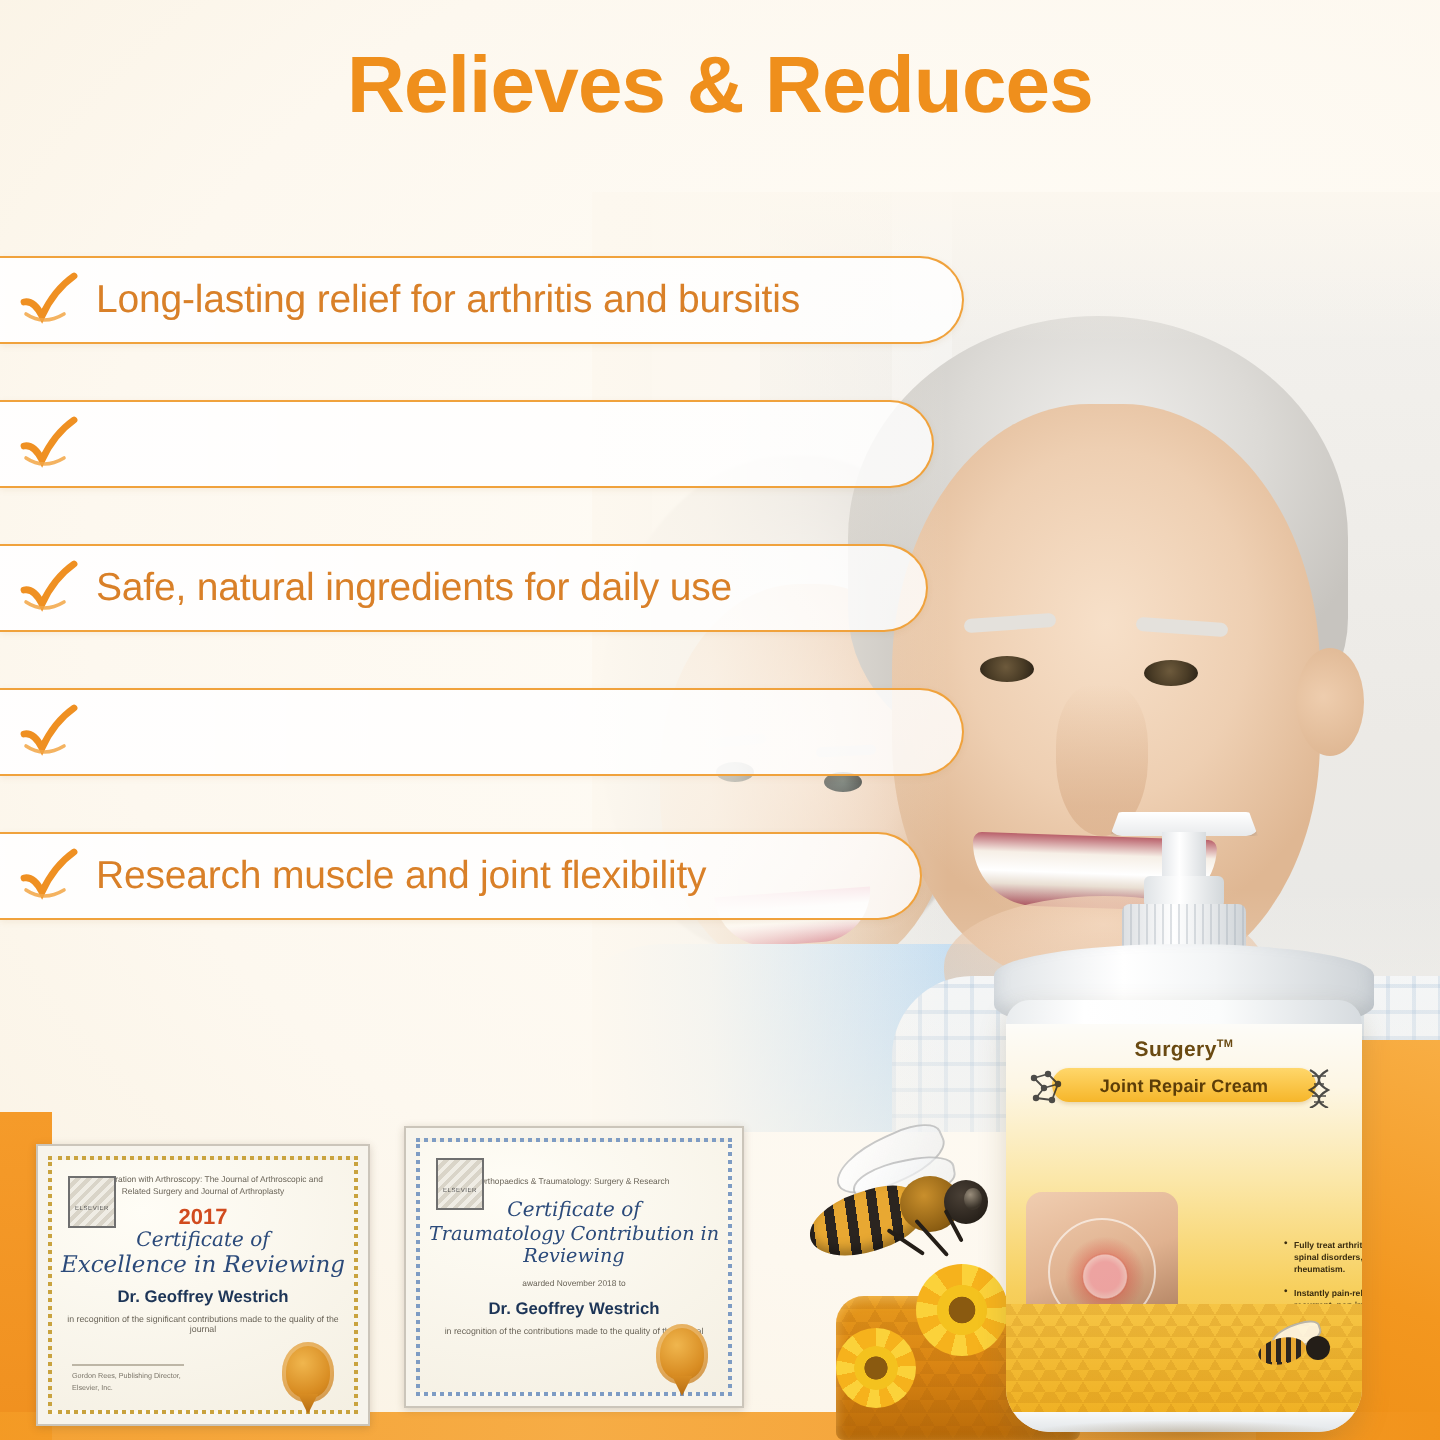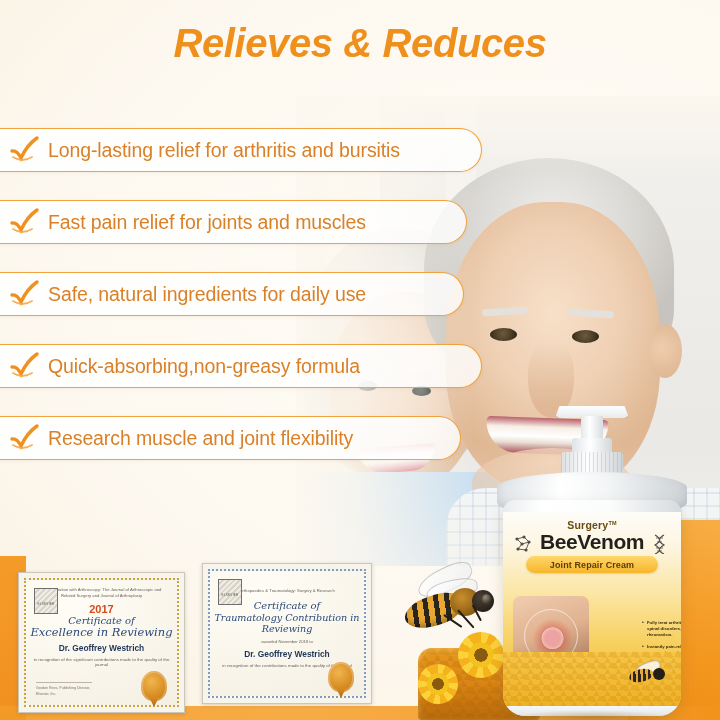--- a/index.html
+++ b/index.html
@@ -147,21 +147,20 @@
     background:
       repeating-linear-gradient(0deg, rgba(120,160,200,.22) 0 2px, rgba(0,0,0,0) 2px 13px),
       repeating-linear-gradient(90deg, rgba(120,160,200,.22) 0 2px, rgba(0,0,0,0) 2px 13px),
       linear-gradient(180deg, #f2f5f8 0%, #e3eaf1 100%);
   }
 
   
   .headline {
     position: absolute; left: 0; top: 22px; width: 100%;
     text-align: center;
-    font-style: italic;
   }
   .headline .h1 {
     font-size: 40px; font-weight: bold; letter-spacing: -.4px;
     color: #ef8f1c;
     line-height: 1.05;
   }
   .headline .h2 {
     margin-top: 6px;
     font-size: 28px; font-weight: bold; letter-spacing: -.2px;
     color: #f09a33;
@@ -519,37 +518,35 @@
       </svg>
       <span class="txt">Long-lasting relief for arthritis and bursitis</span>
     </div>
 
 
     <div class="pill p3">
       <svg class="check" viewBox="0 0 34 30">
         <path d="M4 16 Q9 15 13 23 Q19 10 29 3" fill="none" stroke="#ef9022" stroke-width="3.4" stroke-linecap="round"></path>
         <path d="M5 22 Q14 28 24 22" fill="none" stroke="#f2a645" stroke-width="1.8" stroke-linecap="round" opacity=".85"></path>
       </svg>
-      <span class="txt">Fast pain relief for joints and muscles</span>
     </div>
 
     <div class="pill p4">
       <svg class="check" viewBox="0 0 34 30">
         <path d="M4 16 Q9 15 13 23 Q19 10 29 3" fill="none" stroke="#ef9022" stroke-width="3.4" stroke-linecap="round"></path>
         <path d="M5 22 Q14 28 24 22" fill="none" stroke="#f2a645" stroke-width="1.8" stroke-linecap="round" opacity=".85"></path>
       </svg>
       <span class="txt">Safe, natural ingredients for daily use</span>
     </div>
 
     <div class="pill p5">
       <svg class="check" viewBox="0 0 34 30">
         <path d="M4 16 Q9 15 13 23 Q19 10 29 3" fill="none" stroke="#ef9022" stroke-width="3.4" stroke-linecap="round"></path>
         <path d="M5 22 Q14 28 24 22" fill="none" stroke="#f2a645" stroke-width="1.8" stroke-linecap="round" opacity=".85"></path>
       </svg>
-      <span class="txt">Quick-absorbing,non-greasy formula</span>
     </div>
 
     <div class="pill p6">
       <svg class="check" viewBox="0 0 34 30">
         <path d="M4 16 Q9 15 13 23 Q19 10 29 3" fill="none" stroke="#ef9022" stroke-width="3.4" stroke-linecap="round"></path>
         <path d="M5 22 Q14 28 24 22" fill="none" stroke="#f2a645" stroke-width="1.8" stroke-linecap="round" opacity=".85"></path>
       </svg>
       <span class="txt">Research muscle and joint flexibility</span>
     </div>
 
@@ -625,21 +622,20 @@
           <path d="M4 5 L11 3 M11 3 L16 8 M16 8 L9 10 M9 10 L4 5 M9 10 L5 15 M5 15 L13 16 M13 16 L16 8" stroke="#222" stroke-width=".9" fill="none"></path>
         </svg>
 
         <svg class="mol right" viewBox="0 0 20 20">
           <path d="M6 1 Q15 6 6 11 Q15 16 6 20" stroke="#222" stroke-width="1.1" fill="none"></path>
           <path d="M15 1 Q6 6 15 11 Q6 16 15 20" stroke="#222" stroke-width="1.1" fill="none"></path>
           <path d="M7 4 L14 4 M8 8 L13 8 M7 14 L14 14 M8 17 L13 17" stroke="#222" stroke-width=".8"></path>
         </svg>
 
         <div class="brand"><span>Surgery</span><sup>TM</sup></div>
-        <div class="product">BeeVenom</div>
         <div class="subband">
           <span>Joint Repair Cream</span>
         </div>
 
         <div class="knee">
           <div class="glow"></div>
         </div>
 
         <ul class="bullets">
           <li>Fully treat arthritis, osteoporosis, spinal disorders, gout and rheumatism.</li>

